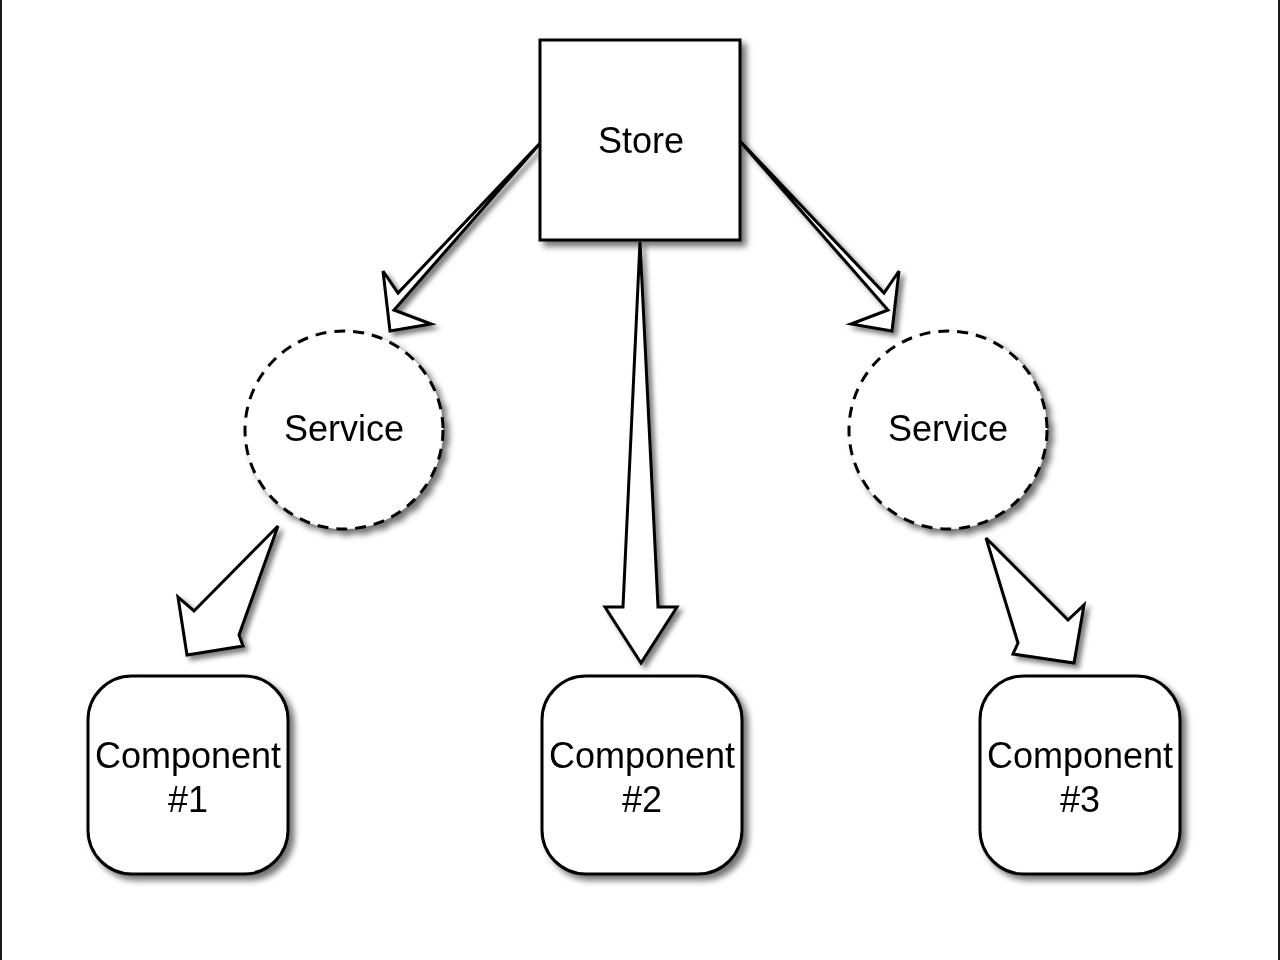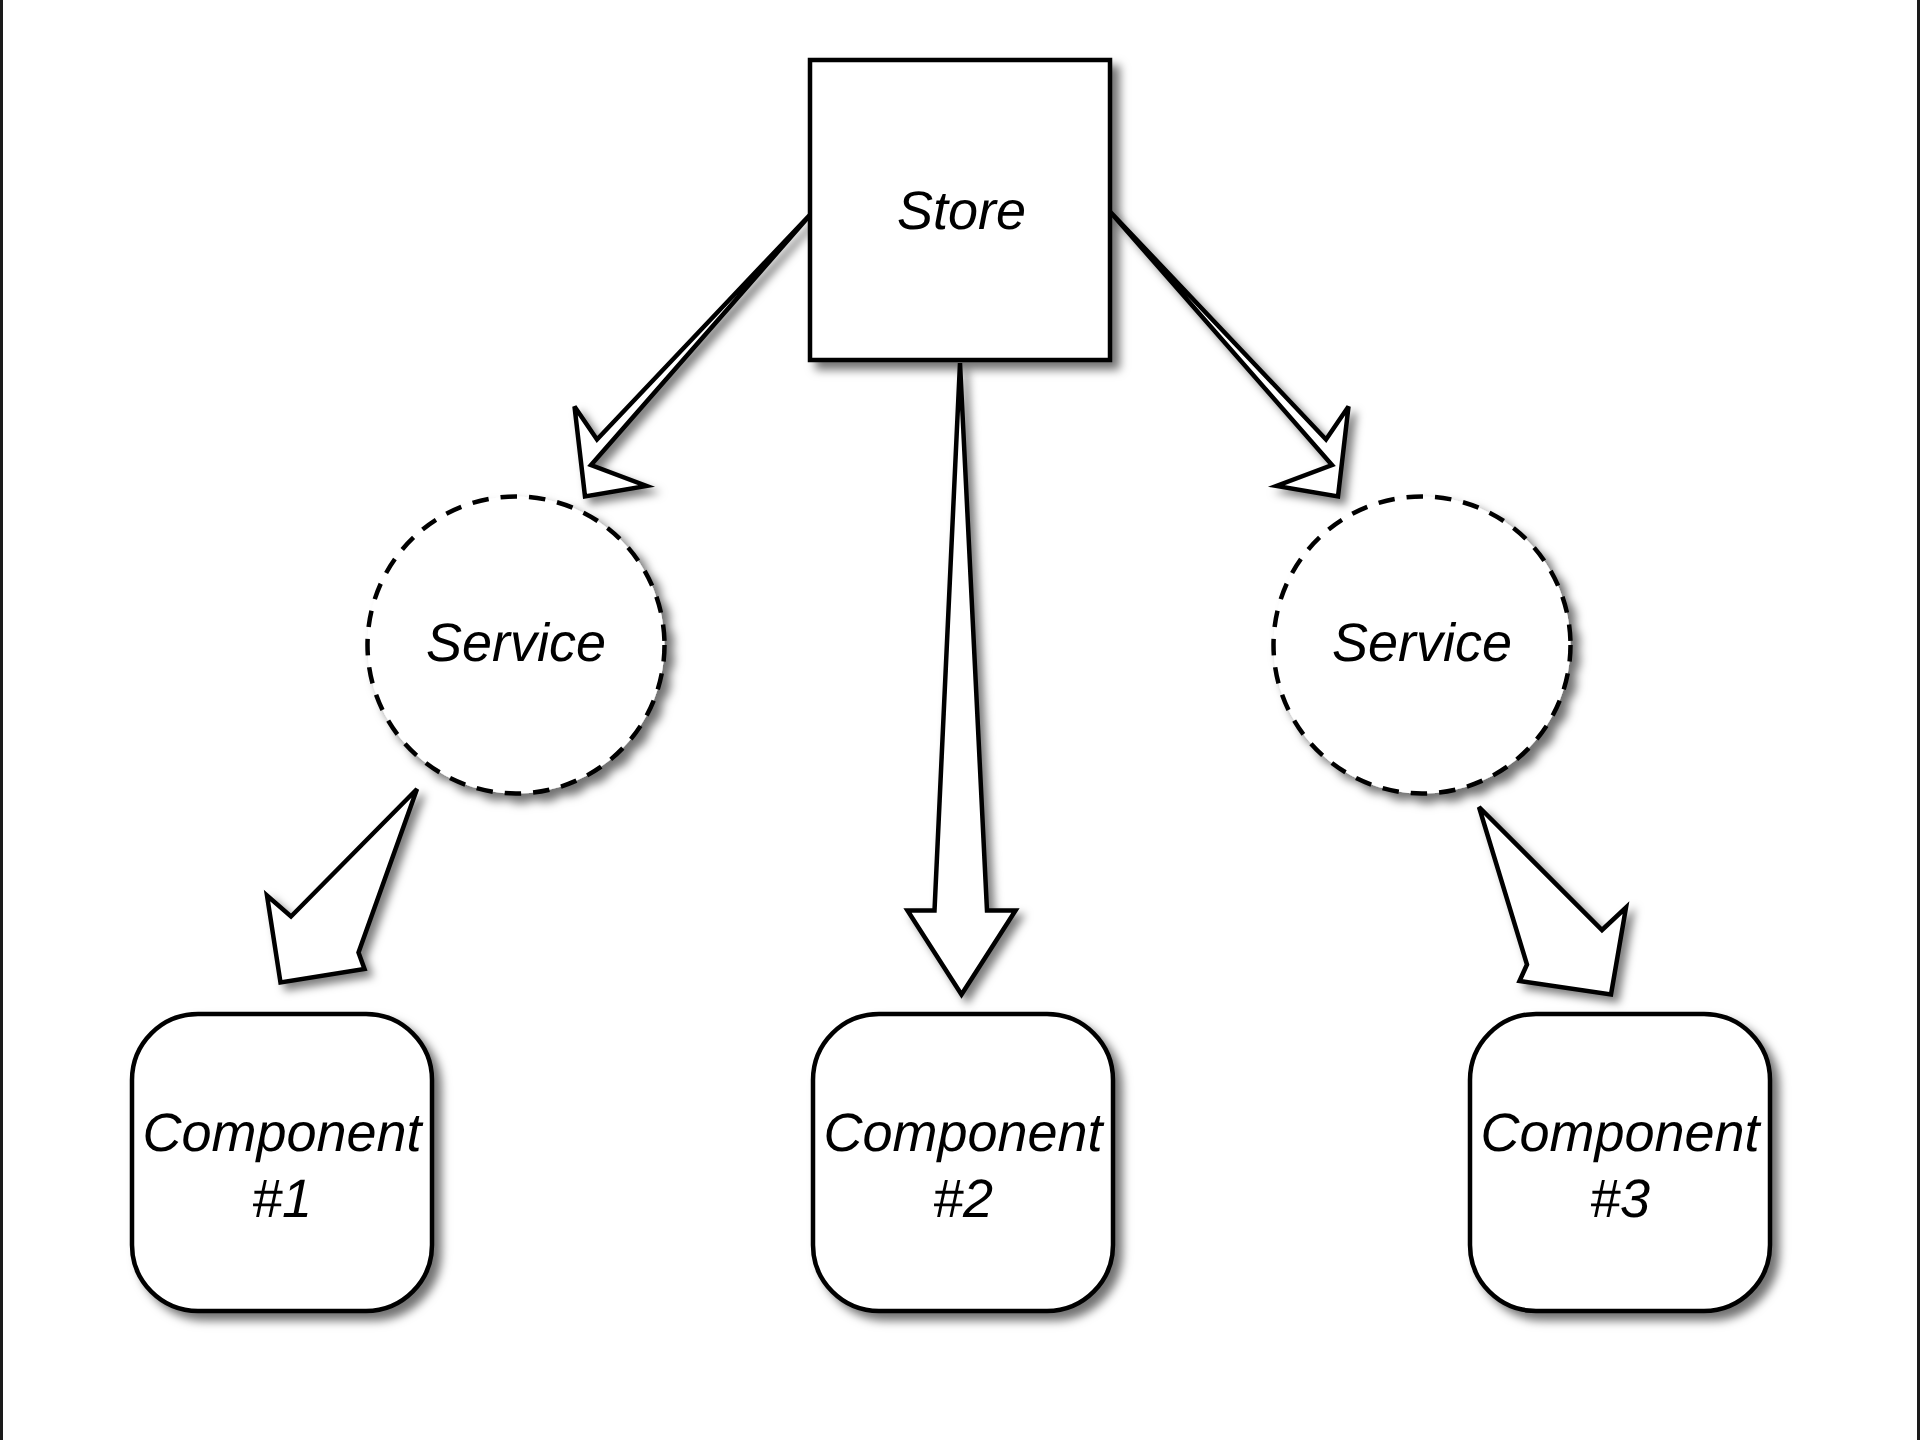--- a/index.html
+++ b/index.html
@@ -12,21 +12,20 @@
     width: 1280px;
     height: 960px;
     font-family: "Liberation Sans", sans-serif;
     overflow: hidden;
   }
   #canvas {
     position: relative;
     width: 1280px;
     height: 960px;
     background: #ffffff;
-    font-style: italic;
   }
   #edge-left, #edge-right {
     position: absolute;
     top: 0;
     width: 2px;
     height: 960px;
     background: #1a1a1a;
   }
   #edge-left  { left: 0; }
   #edge-right { left: 1278px; }

